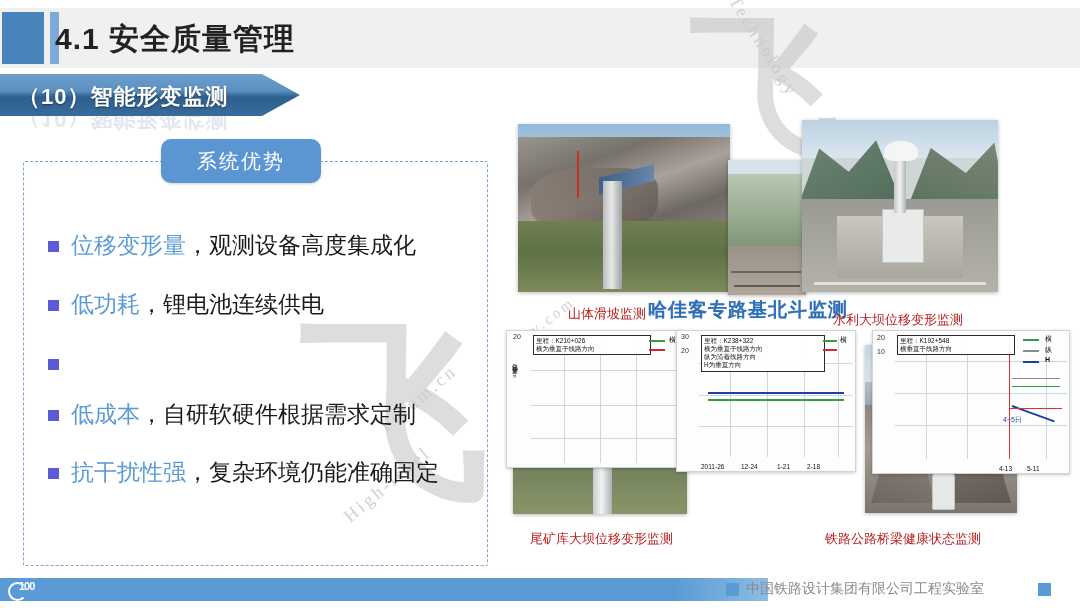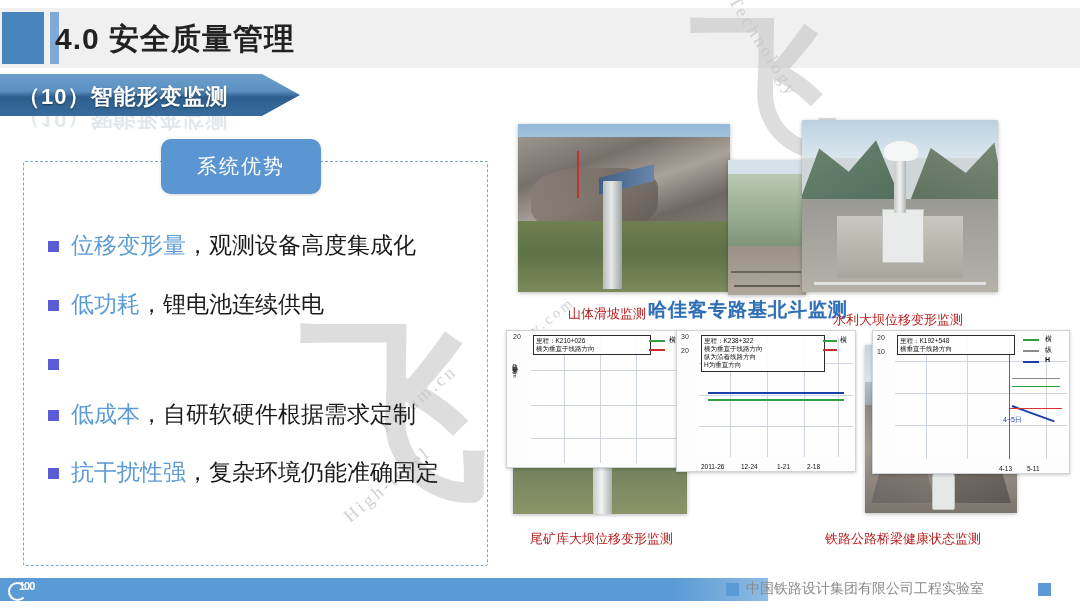--- a/index.html
+++ b/index.html
@@ -54,21 +54,21 @@
     filter:blur(.4px);
   }
 
   
   .dashed-box{
     position:absolute;left:23px;top:161px;width:463px;height:403px;
     border:1.4px dashed #7aa6d2;
     background:transparent;border-radius:2px;
   }
   .badge{
-    position:absolute;left:161px;top:139px;width:160px;height:55px;
+    position:absolute;left:161px;top:139px;width:160px;height:44px;
     background:#5b96d2;border-radius:10px;
     box-shadow:0 1px 3px rgba(0,0,0,.18);
     display:flex;align-items:center;justify-content:center;
   }
   .badge-text{
     font-size:20px;color:#ffffff;font-weight:normal;letter-spacing:2px;
   }
 
   .bullets{position:absolute;left:48px;top:231px;width:430px;}
   .bullet-row{
@@ -259,21 +259,21 @@
 </head>
 <body>
 
 <div class="slide">
 
   <div class="top-strip"></div>
 
   <div class="header-band"></div>
   <div class="hdr-bar-wide"></div>
   <div class="hdr-bar-thin"></div>
-  <div class="page-title">4.0 安全质量管理</div>
+  <div class="page-title">4.1 安全质量管理</div>
 
   <div class="chev-wrap">
     <div class="chev"></div>
     <div class="chev-label">（10）智能形变监测</div>
   </div>
   <div class="chev-ghost">
     <div class="g">（10）智能形变监测</div>
   </div>
 
   <div class="wm wm-brush wm-a">飞</div>

